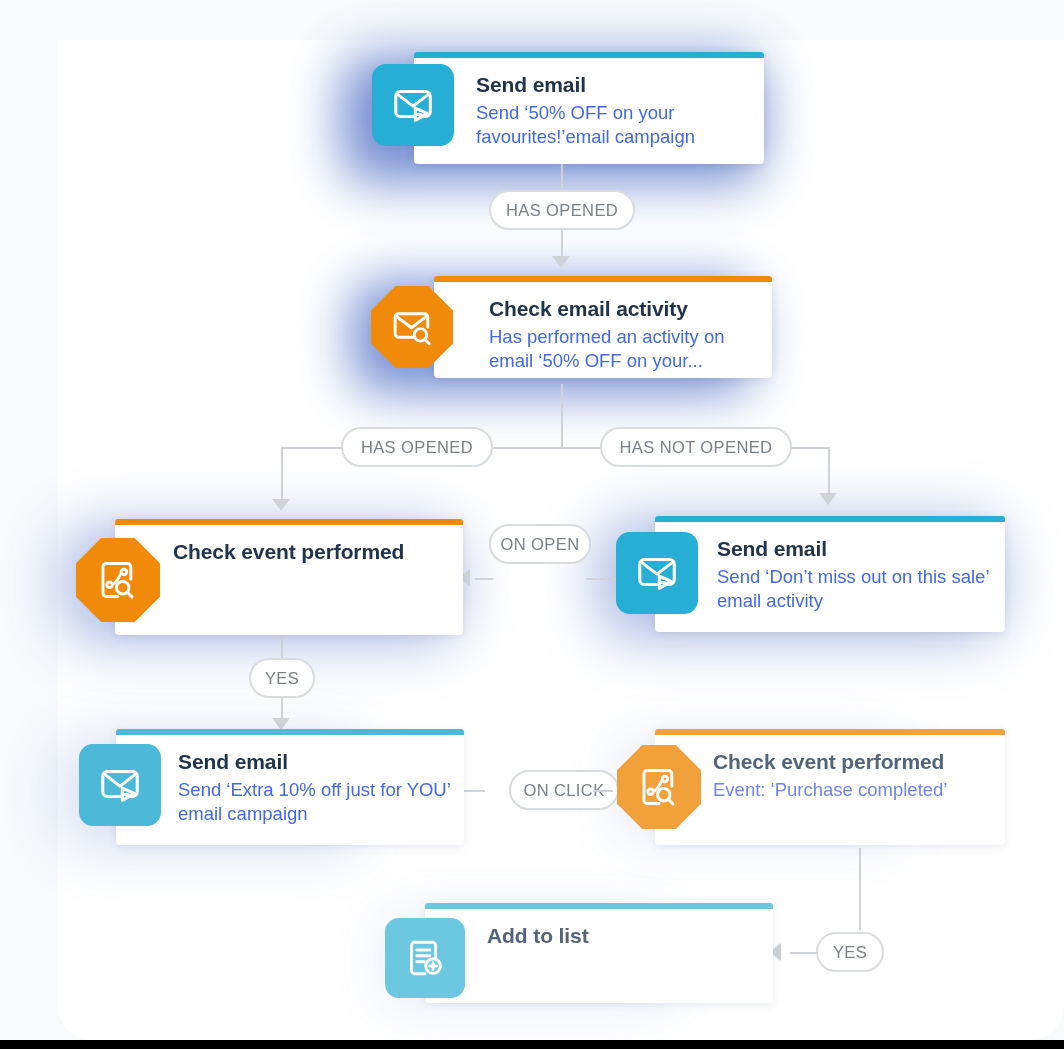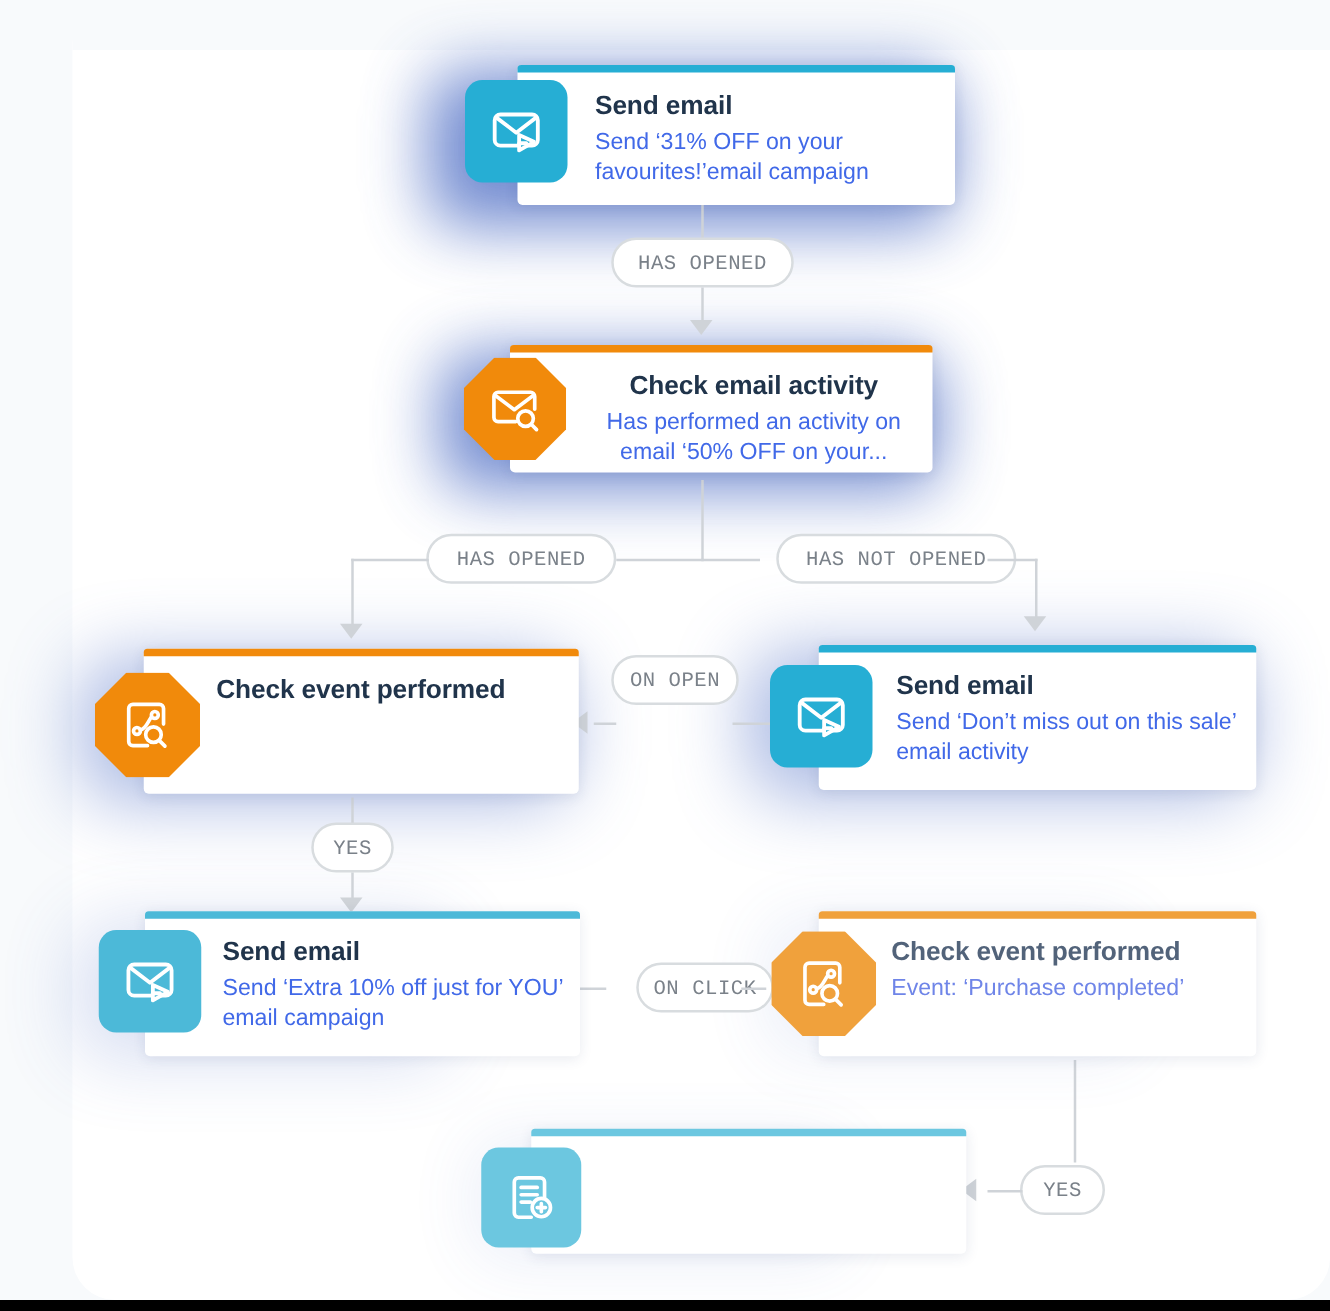--- a/index.html
+++ b/index.html
@@ -53,21 +53,20 @@
     border: 2px solid #d8dcdf;
     border-radius: 22px;
     color: #7a8189;
     font-size: 16.5px;
     font-weight: 400;
     letter-spacing: 0.4px;
     display: flex; align-items: center; justify-content: center;
     height: 40px;
     white-space: nowrap;
     padding: 0 16px;
-    font-family: Liberation Mono, monospace;
   }
 
   
   .glow {
     position: absolute;
     border-radius: 26px;
     background: #4c6cc4;
     filter: blur(26px);
     opacity: 0.78;
   }
@@ -140,21 +139,21 @@
 
   <div class="conn conv conn-v" style="left:561px; top:384px; height:64px; width:2px; background:#cfd3d8; position:absolute;"></div>
   <div class="conn conn-h" style="left:493px; top:447px; width:70px;"></div>
   <div class="conn conn-h" style="left:561px; top:447px; width:47px;"></div>
 
   <div class="pill" style="left:341px; top:427px; width:152px;">HAS OPENED</div>
   <div class="conn conn-h" style="left:281px; top:447px; width:62px;"></div>
   <div class="conn conn-v" style="left:281px; top:447px; height:56px;"></div>
   <div class="arrow-down" style="left:272px; top:499px;"></div>
 
-  <div class="pill" style="left:621px; top:427px; width:192px;">HAS NOT OPENED</div>
+  <div class="pill" style="left:600px; top:427px; width:192px;">HAS NOT OPENED</div>
   <div class="conn conn-h" style="left:790px; top:447px; width:40px;"></div>
   <div class="conn conn-v" style="left:828px; top:447px; height:50px;"></div>
   <div class="arrow-down" style="left:819px; top:493px;"></div>
 
   <div class="conn conn-h" style="left:586px; top:578px; width:30px;"></div>
   <div class="pill" style="left:489px; top:524px; width:102px;">ON OPEN</div>
   <div class="conn conn-h" style="left:475px; top:578px; width:18px;"></div>
   <div class="arrow-left" style="left:458px; top:569px;"></div>
 
   <div class="conn conn-v" style="left:281px; top:638px; height:24px;"></div>
@@ -169,34 +168,34 @@
   <div class="conn conn-v" style="left:859px; top:848px; height:82px;"></div>
   <div class="pill" style="left:816px; top:932px; width:68px;">YES</div>
   <div class="conn conn-h" style="left:790px; top:952px; width:28px;"></div>
   <div class="arrow-left" style="left:769px; top:943px;"></div>
 
   <div class="card" style="left:414px; top:52px; width:350px; height:112px;">
     <div class="accent" style="background:#26aed4;"></div>
     <div class="body">
       <div class="txt" style="margin-left:62px; width:282px;">
         <div class="title">Send email</div>
-        <div class="desc">Send ‘31% OFF on your favourites!’email campaign</div>
+        <div class="desc">Send ‘50% OFF on your favourites!’email campaign</div>
       </div>
     </div>
   </div>
   <div class="icon sq" style="left:372px; top:64px; width:82px; height:82px; background:#26aed4;">
     <svg width="46" height="46" viewBox="0 0 24 24" fill="none" stroke="#ffffff" stroke-width="1.6" stroke-linecap="round" stroke-linejoin="round">
       <rect x="3" y="5" width="18" height="13" rx="2.4"></rect>
       <path d="M3.6 6.2 L12 12.6 L20.4 6.2"></path>
       <path d="M13.2 13.6 L13.2 20 L19.4 16.4 Z" fill="#26aed4"></path>
       <path d="M13.2 17 L16.2 17"></path>
     </svg>
   </div>
 
-  <div class="card" style="left:408px; top:276px; width:338px; height:102px;text-align:center;">
+  <div class="card" style="left:434px; top:276px; width:338px; height:102px;">
     <div class="accent" style="background:#f18a0b;"></div>
     <div class="body">
       <div class="txt" style="margin-left:55px; width:280px;">
         <div class="title">Check email activity</div>
         <div class="desc">Has performed an activity on email ‘50% OFF on your...</div>
       </div>
     </div>
   </div>
   <div class="icon oct" style="left:371px; top:286px; width:82px; height:82px; background:#f18a0b;">
     <svg width="44" height="44" viewBox="0 0 24 24" fill="none" stroke="#ffffff" stroke-width="1.6" stroke-linecap="round" stroke-linejoin="round">
@@ -279,20 +278,21 @@
       <circle cx="15.2" cy="7.6" r="1.5"></circle>
       <circle cx="14.6" cy="16.2" r="3.4"></circle>
       <path d="M17.2 18.8 L19.6 21.2"></path>
     </svg>
   </div>
 
   <div class="card faded" style="left:425px; top:903px; width:348px; height:100px;">
     <div class="accent" style="background:#6cc7e0;"></div>
     <div class="body">
       <div class="txt" style="margin-left:62px; width:280px;">
+        <div class="title">Add to list</div>
       </div>
     </div>
   </div>
   <div class="icon sq" style="left:385px; top:918px; width:80px; height:80px; background:#6cc7e0;">
     <svg width="44" height="44" viewBox="0 0 24 24" fill="none" stroke="#ffffff" stroke-width="1.6" stroke-linecap="round" stroke-linejoin="round">
       <path d="M17.8 12.2 V5.2 a1.8 1.8 0 0 0-1.8-1.8 H6.4 A1.8 1.8 0 0 0 4.6 5.2 v13.6 a1.8 1.8 0 0 0 1.8 1.8 H12"></path>
       <path d="M7.6 7.6 H14.6"></path>
       <path d="M7.6 10.8 H14.6"></path>
       <path d="M7.6 14 H11.6"></path>
       <circle cx="16.4" cy="16.4" r="4"></circle>

